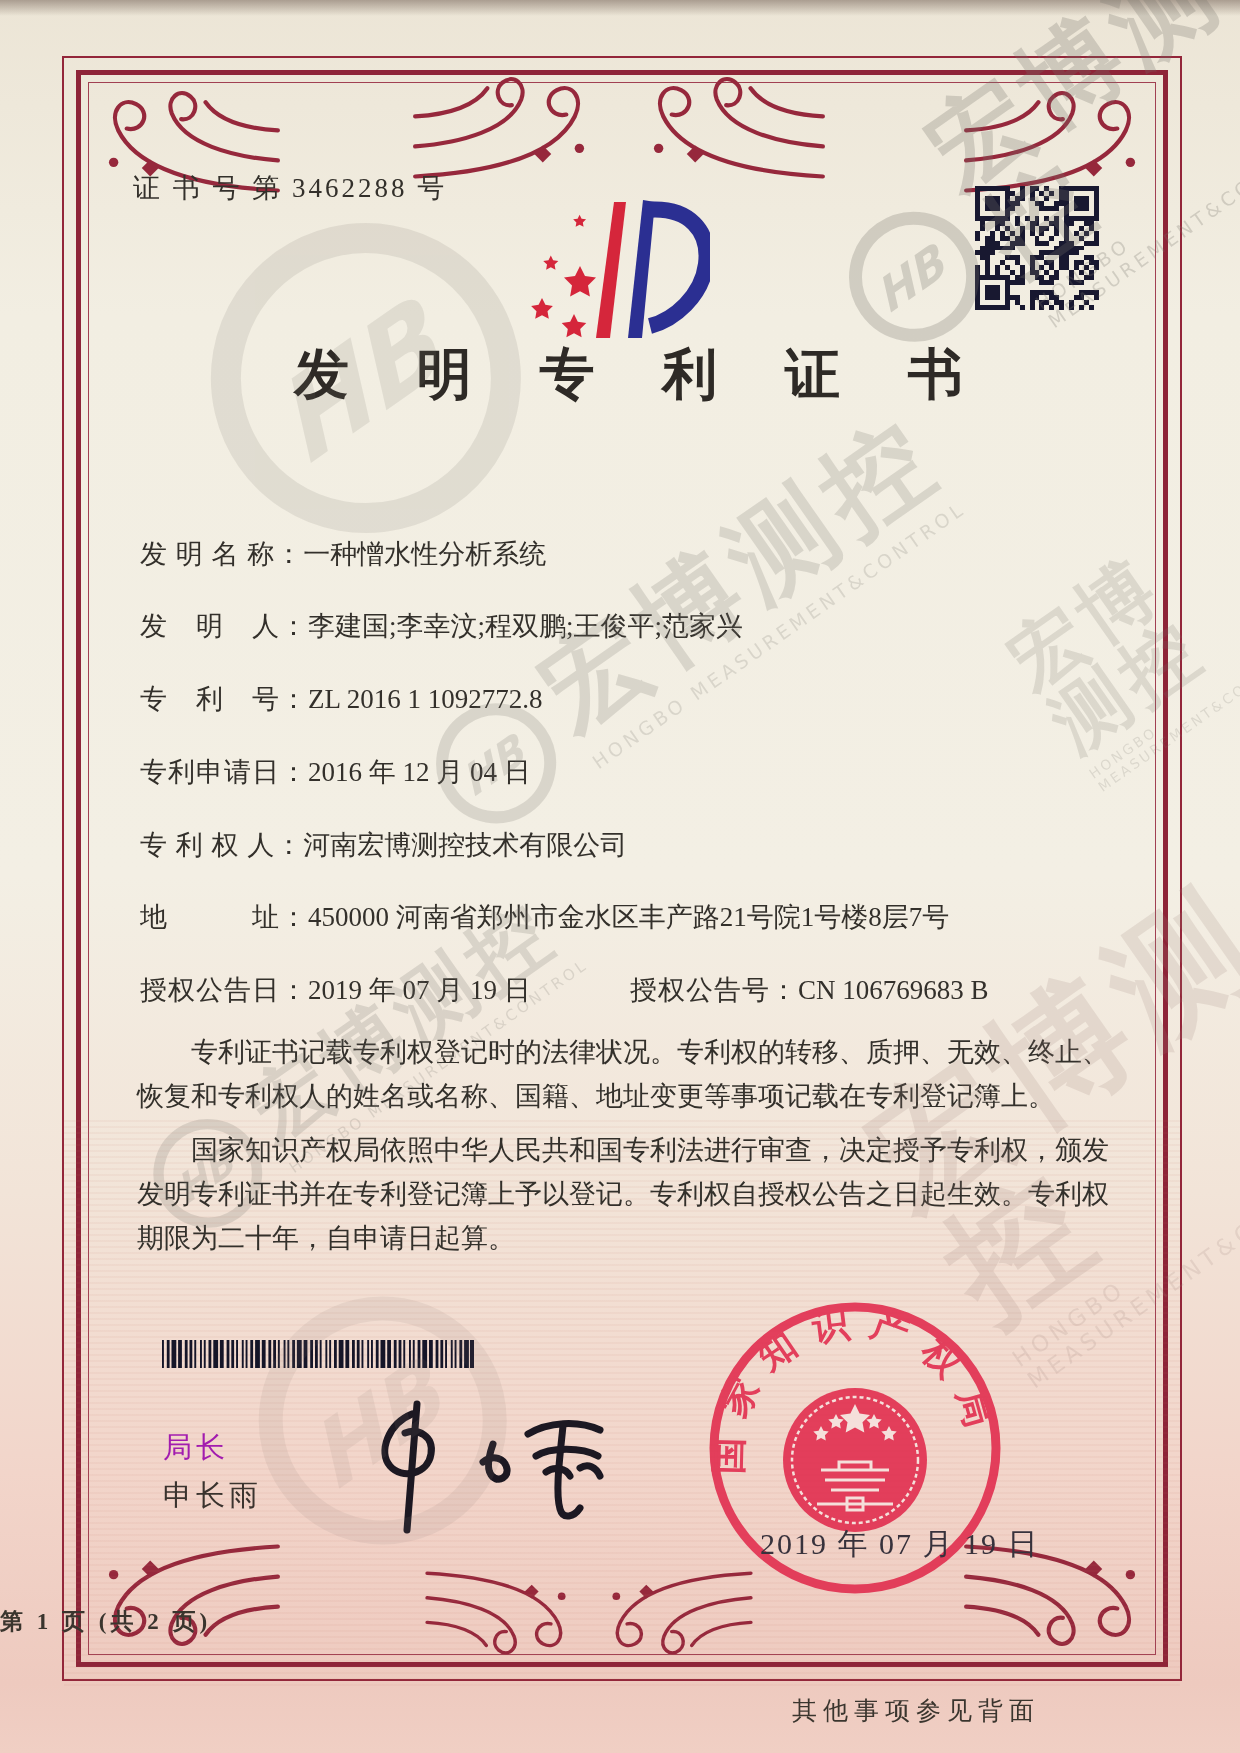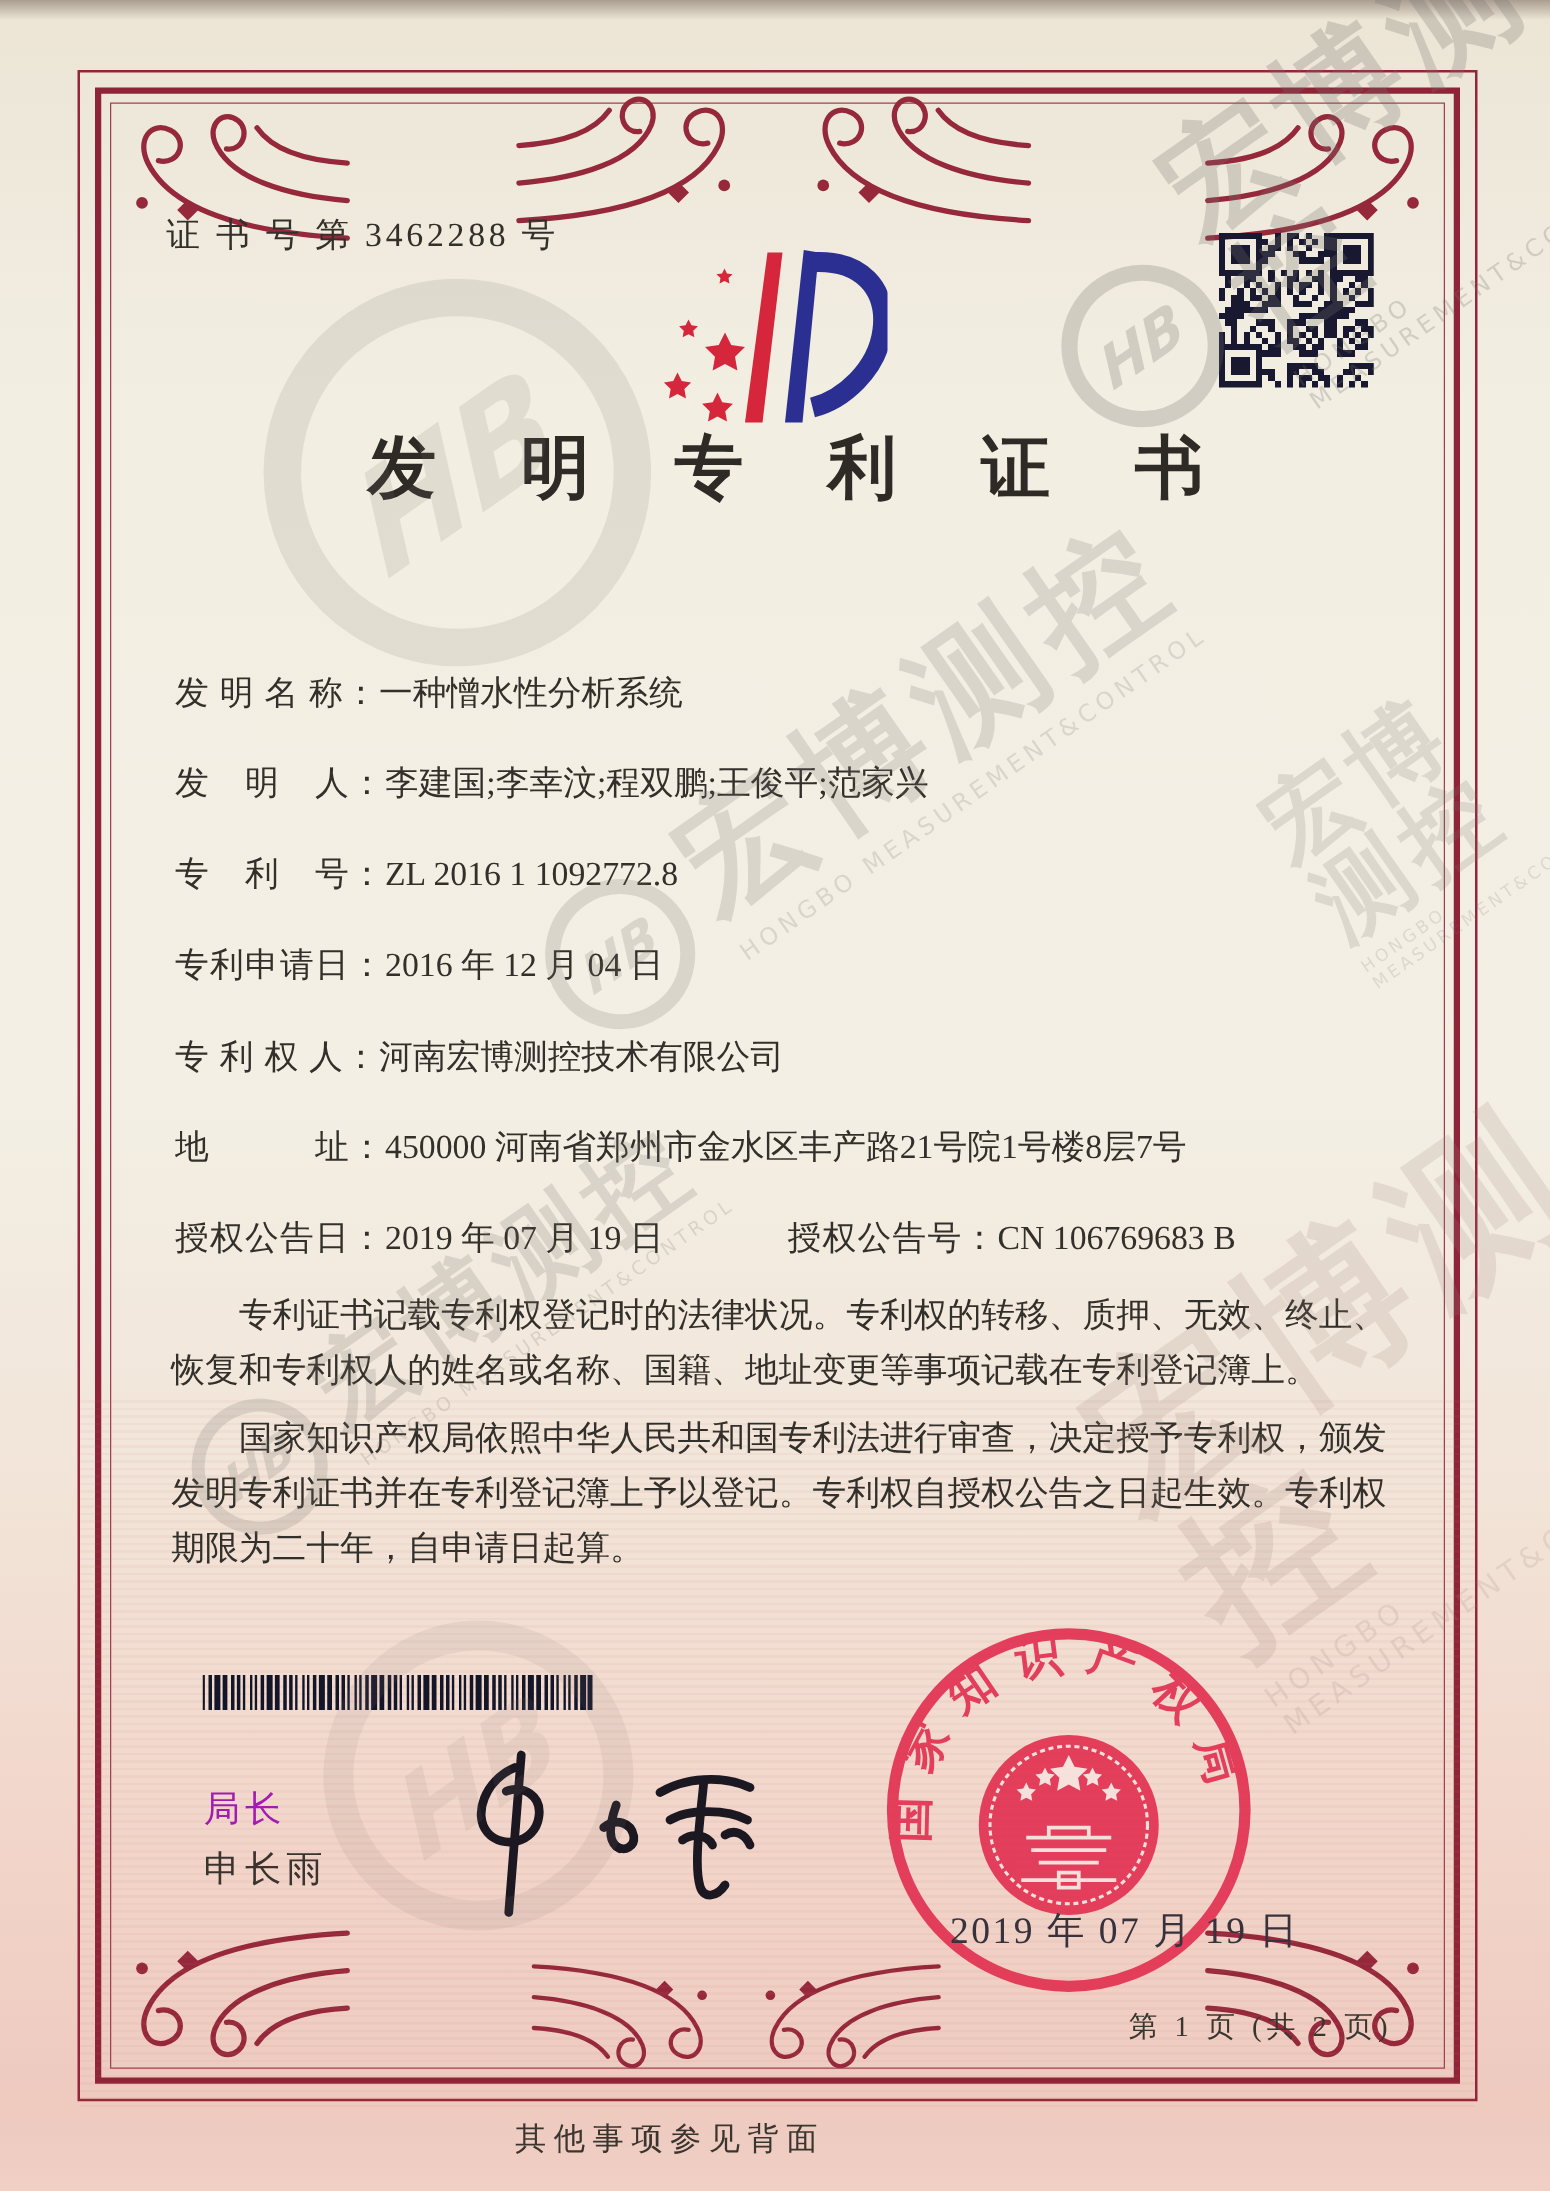--- a/index.html
+++ b/index.html
@@ -38,23 +38,23 @@
   .row{position:absolute;left:140px;font-size:27px;color:#33302b;white-space:nowrap;z-index:4;}
   .row .lab{letter-spacing:1px;}
   .paras{position:absolute;left:137px;top:1030px;width:972px;z-index:4;color:#33302b;}
   .paras p{margin:0 0 10px 0;font-size:27px;line-height:44px;text-indent:2em;text-align:justify;}
   .barcode{position:absolute;left:162px;top:1340px;width:316px;height:28px;z-index:4;}
   .sig-title{position:absolute;left:163px;top:1428px;font-size:29px;color:#a21caf;z-index:4;letter-spacing:4px;}
   .sig-name{position:absolute;left:163px;top:1476px;font-size:29px;color:#3a332e;z-index:4;letter-spacing:4px;}
   .signature{position:absolute;left:350px;top:1396px;width:270px;height:145px;z-index:4;}
   .seal{position:absolute;left:705px;top:1298px;width:300px;height:300px;z-index:5;}
   .seal-date{position:absolute;left:760px;top:1524px;font-size:30px;letter-spacing:2px;color:#37323c;z-index:7;white-space:nowrap;}
-  .page-note{position:absolute;left:0;top:1606px;width:1114px;text-align:right;font-size:23px;
-    letter-spacing:4px;color:#3a352e;z-index:4;}
-  .back-note{position:absolute;left:16px;top:1694px;width:1040px;text-align:center;font-size:25px;
+  .page-note{position:absolute;left:0;top:1606px;width:1114px;text-align:left;font-size:23px;
+    letter-spacing:4px;color:#3a352e;z-index:4;font-weight:bold;}
+  .back-note{position:absolute;left:0;top:1694px;width:1040px;text-align:right;font-size:25px;
     letter-spacing:6px;color:#3a352e;z-index:4;}
   .logo{position:absolute;left:468px;top:180px;width:242px;height:166px;z-index:4;}
   .qr{position:absolute;left:975px;top:186px;width:124px;height:124px;z-index:4;}
 </style>
 </head>
 <body>
 
 <div class="page">
 
   <svg width="0" height="0" style="position:absolute" aria-hidden="true">

